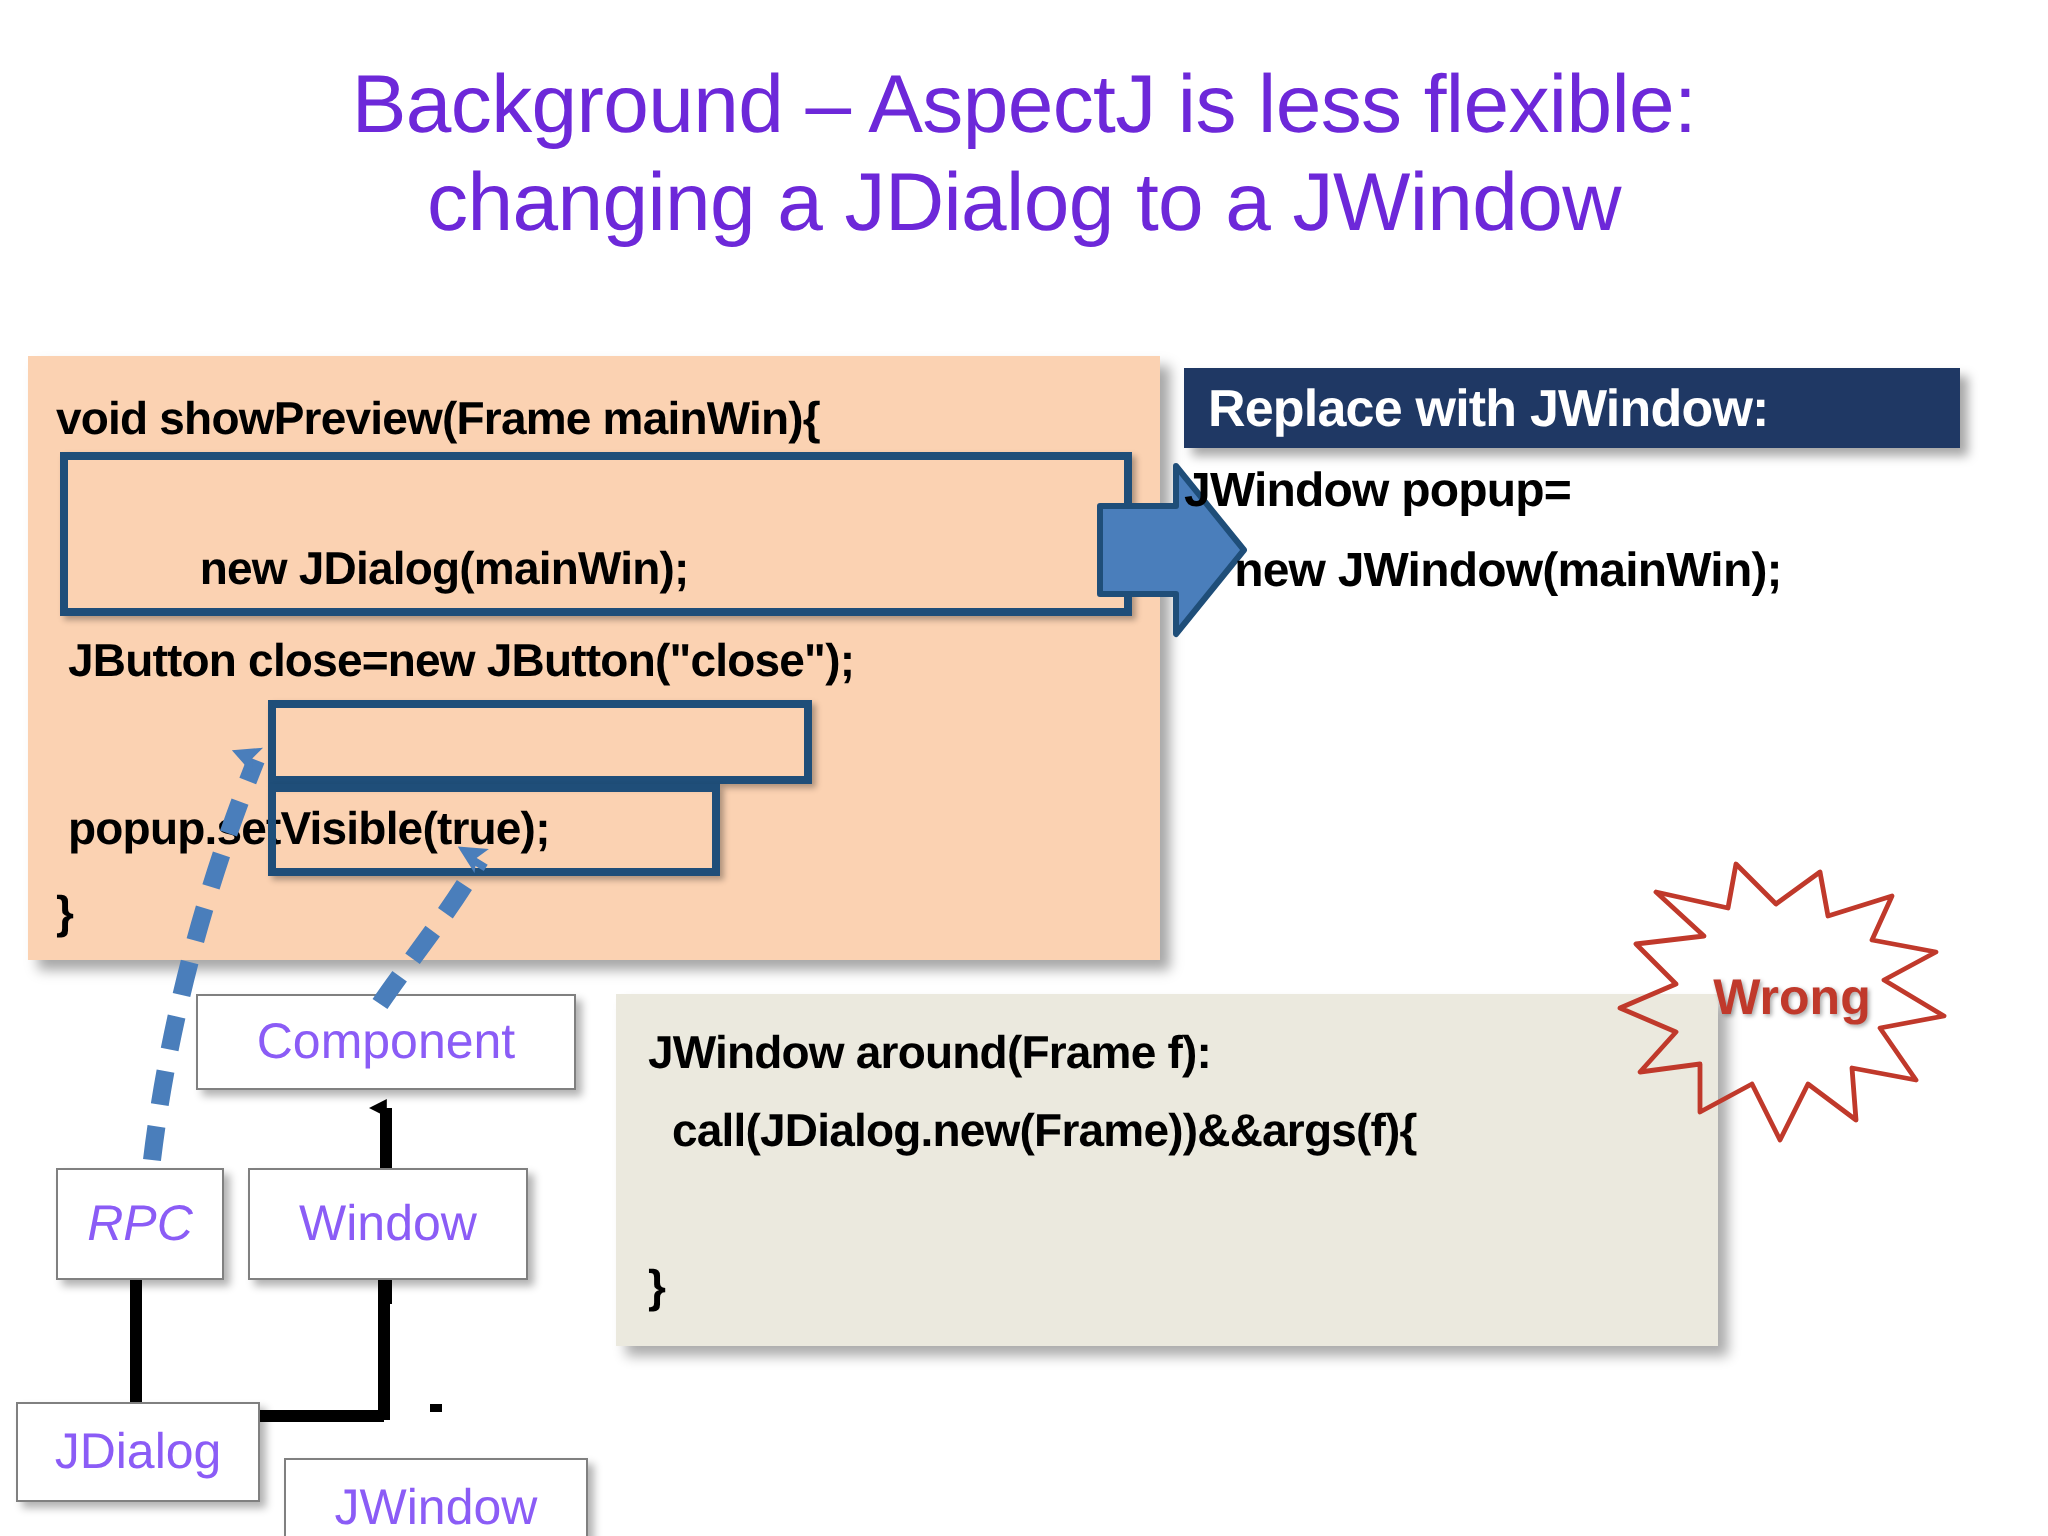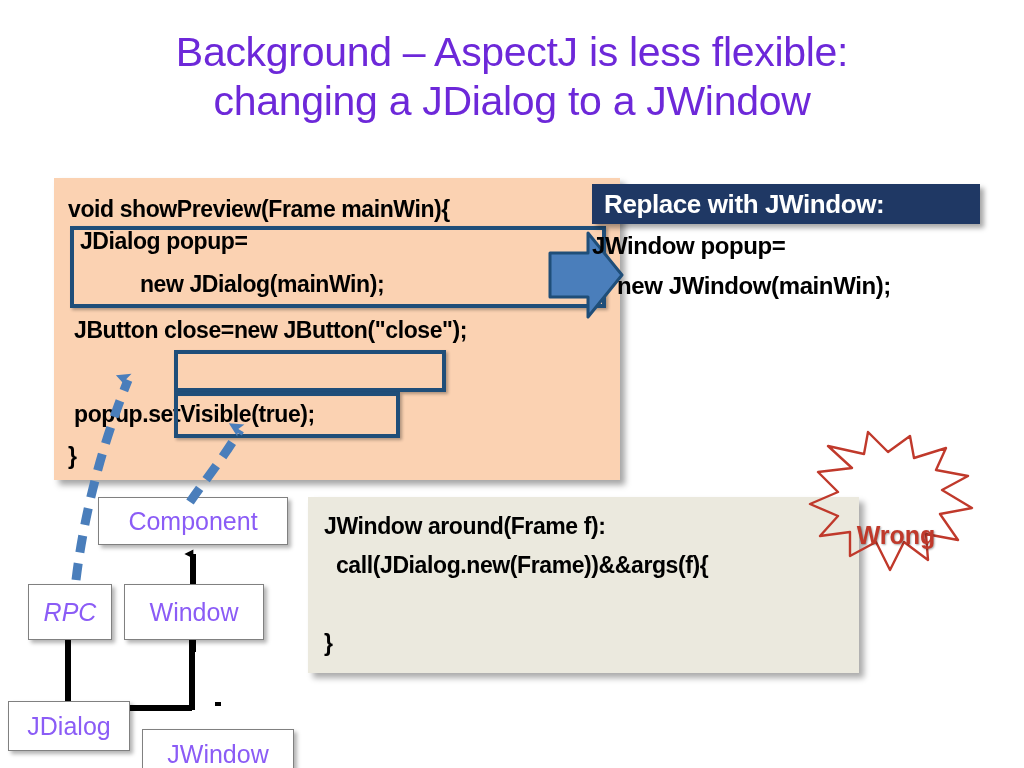--- a/index.html
+++ b/index.html
@@ -33,21 +33,20 @@
 
   
   #orig-code-panel {
     position: absolute;
     left: 14px;
     top: 178px;
     width: 566px;
     height: 302px;
     background: #FBD2B2;
     box-shadow: 5px 5px 6px rgba(0,0,0,0.35);
-    margin-left: 40px;
   }
   .code-line {
     position: absolute;
     font-size: 23px;
     line-height: 26px;
     font-weight: 600;
     letter-spacing: -0.4px;
     white-space: pre;
     color: #000000;
   }
@@ -132,21 +131,20 @@
   #wrong-label {
     position: absolute;
     left: 856px;
     top: 485px;
     width: 80px;
     text-align: center;
     font-size: 25px;
     font-weight: 700;
     color: #C0392B;
     text-shadow: 1px 1px 2px rgba(0,0,0,0.35);
-    margin-top: 36px;
   }
 
   
   .uml-box {
     position: absolute;
     background: #ffffff;
     border: 1.5px solid #808080;
     box-sizing: border-box;
     box-shadow: 3px 3px 4px rgba(0,0,0,0.30);
     display: flex;
@@ -179,21 +177,20 @@
 </head>
 <body>
 
 <div id="slide-title">Background – AspectJ is less flexible:
 changing a JDialog to a JWindow</div>
 
 <div id="orig-code-panel">
 
   <div class="code-line" style="left:14px; top:18px;">void showPreview(Frame mainWin){</div>
 
-  <div class="code-line" style="left:14px; top:50px;">  JDialog popup=</div>
 
   <div class="code-line" style="left:14px; top:93px;">            new JDialog(mainWin);</div>
 
   <div class="code-line" style="left:14px; top:139px;"> JButton close=new JButton("close");</div>
 
 
   <div class="code-line" style="left:14px; top:223px;"> popup.setVisible(true);</div>
 
   <div class="code-line" style="left:14px; top:265px;">}</div>
 

